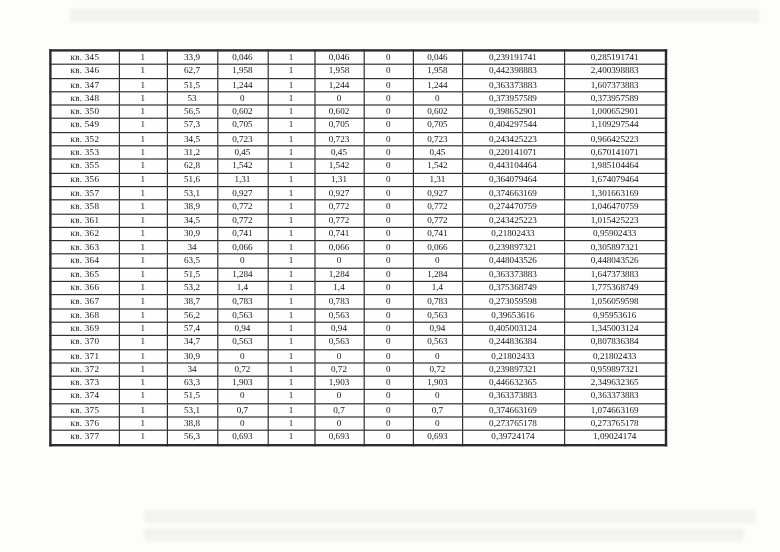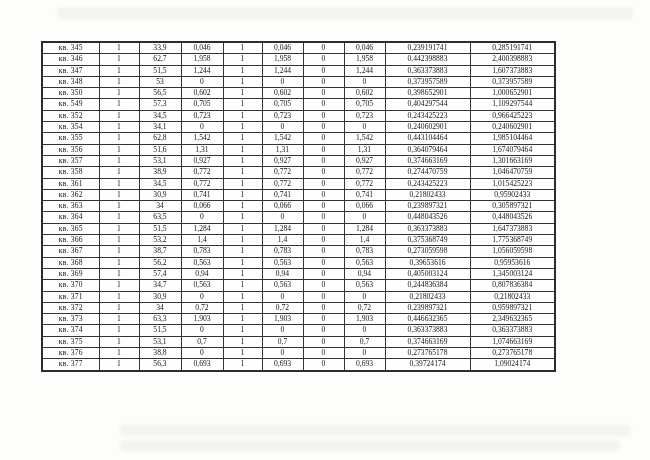--- a/index.html
+++ b/index.html
@@ -149,30 +149,30 @@
           <td>34,5</td>
           <td>0,723</td>
           <td>1</td>
           <td>0,723</td>
           <td>0</td>
           <td>0,723</td>
           <td>0,243425223</td>
           <td>0,966425223</td>
         </tr>
         <tr>
-          <td class="label-cell">кв. 354</td>
-          <td>1</td>
-          <td>34,1</td>
-          <td>0</td>
-          <td>1</td>
-          <td>0</td>
-          <td>0</td>
-          <td>0</td>
-          <td>0,240602901</td>
-          <td>0,240602901</td>
+          <td class="label-cell">кв. 353</td>
+          <td>1</td>
+          <td>31,2</td>
+          <td>0,45</td>
+          <td>1</td>
+          <td>0,45</td>
+          <td>0</td>
+          <td>0,45</td>
+          <td>0,220141071</td>
+          <td>0,670141071</td>
         </tr>
         <tr>
           <td class="label-cell">кв. 355</td>
           <td>1</td>
           <td>62,8</td>
           <td>1,542</td>
           <td>1</td>
           <td>1,542</td>
           <td>0</td>
           <td>1,542</td>

